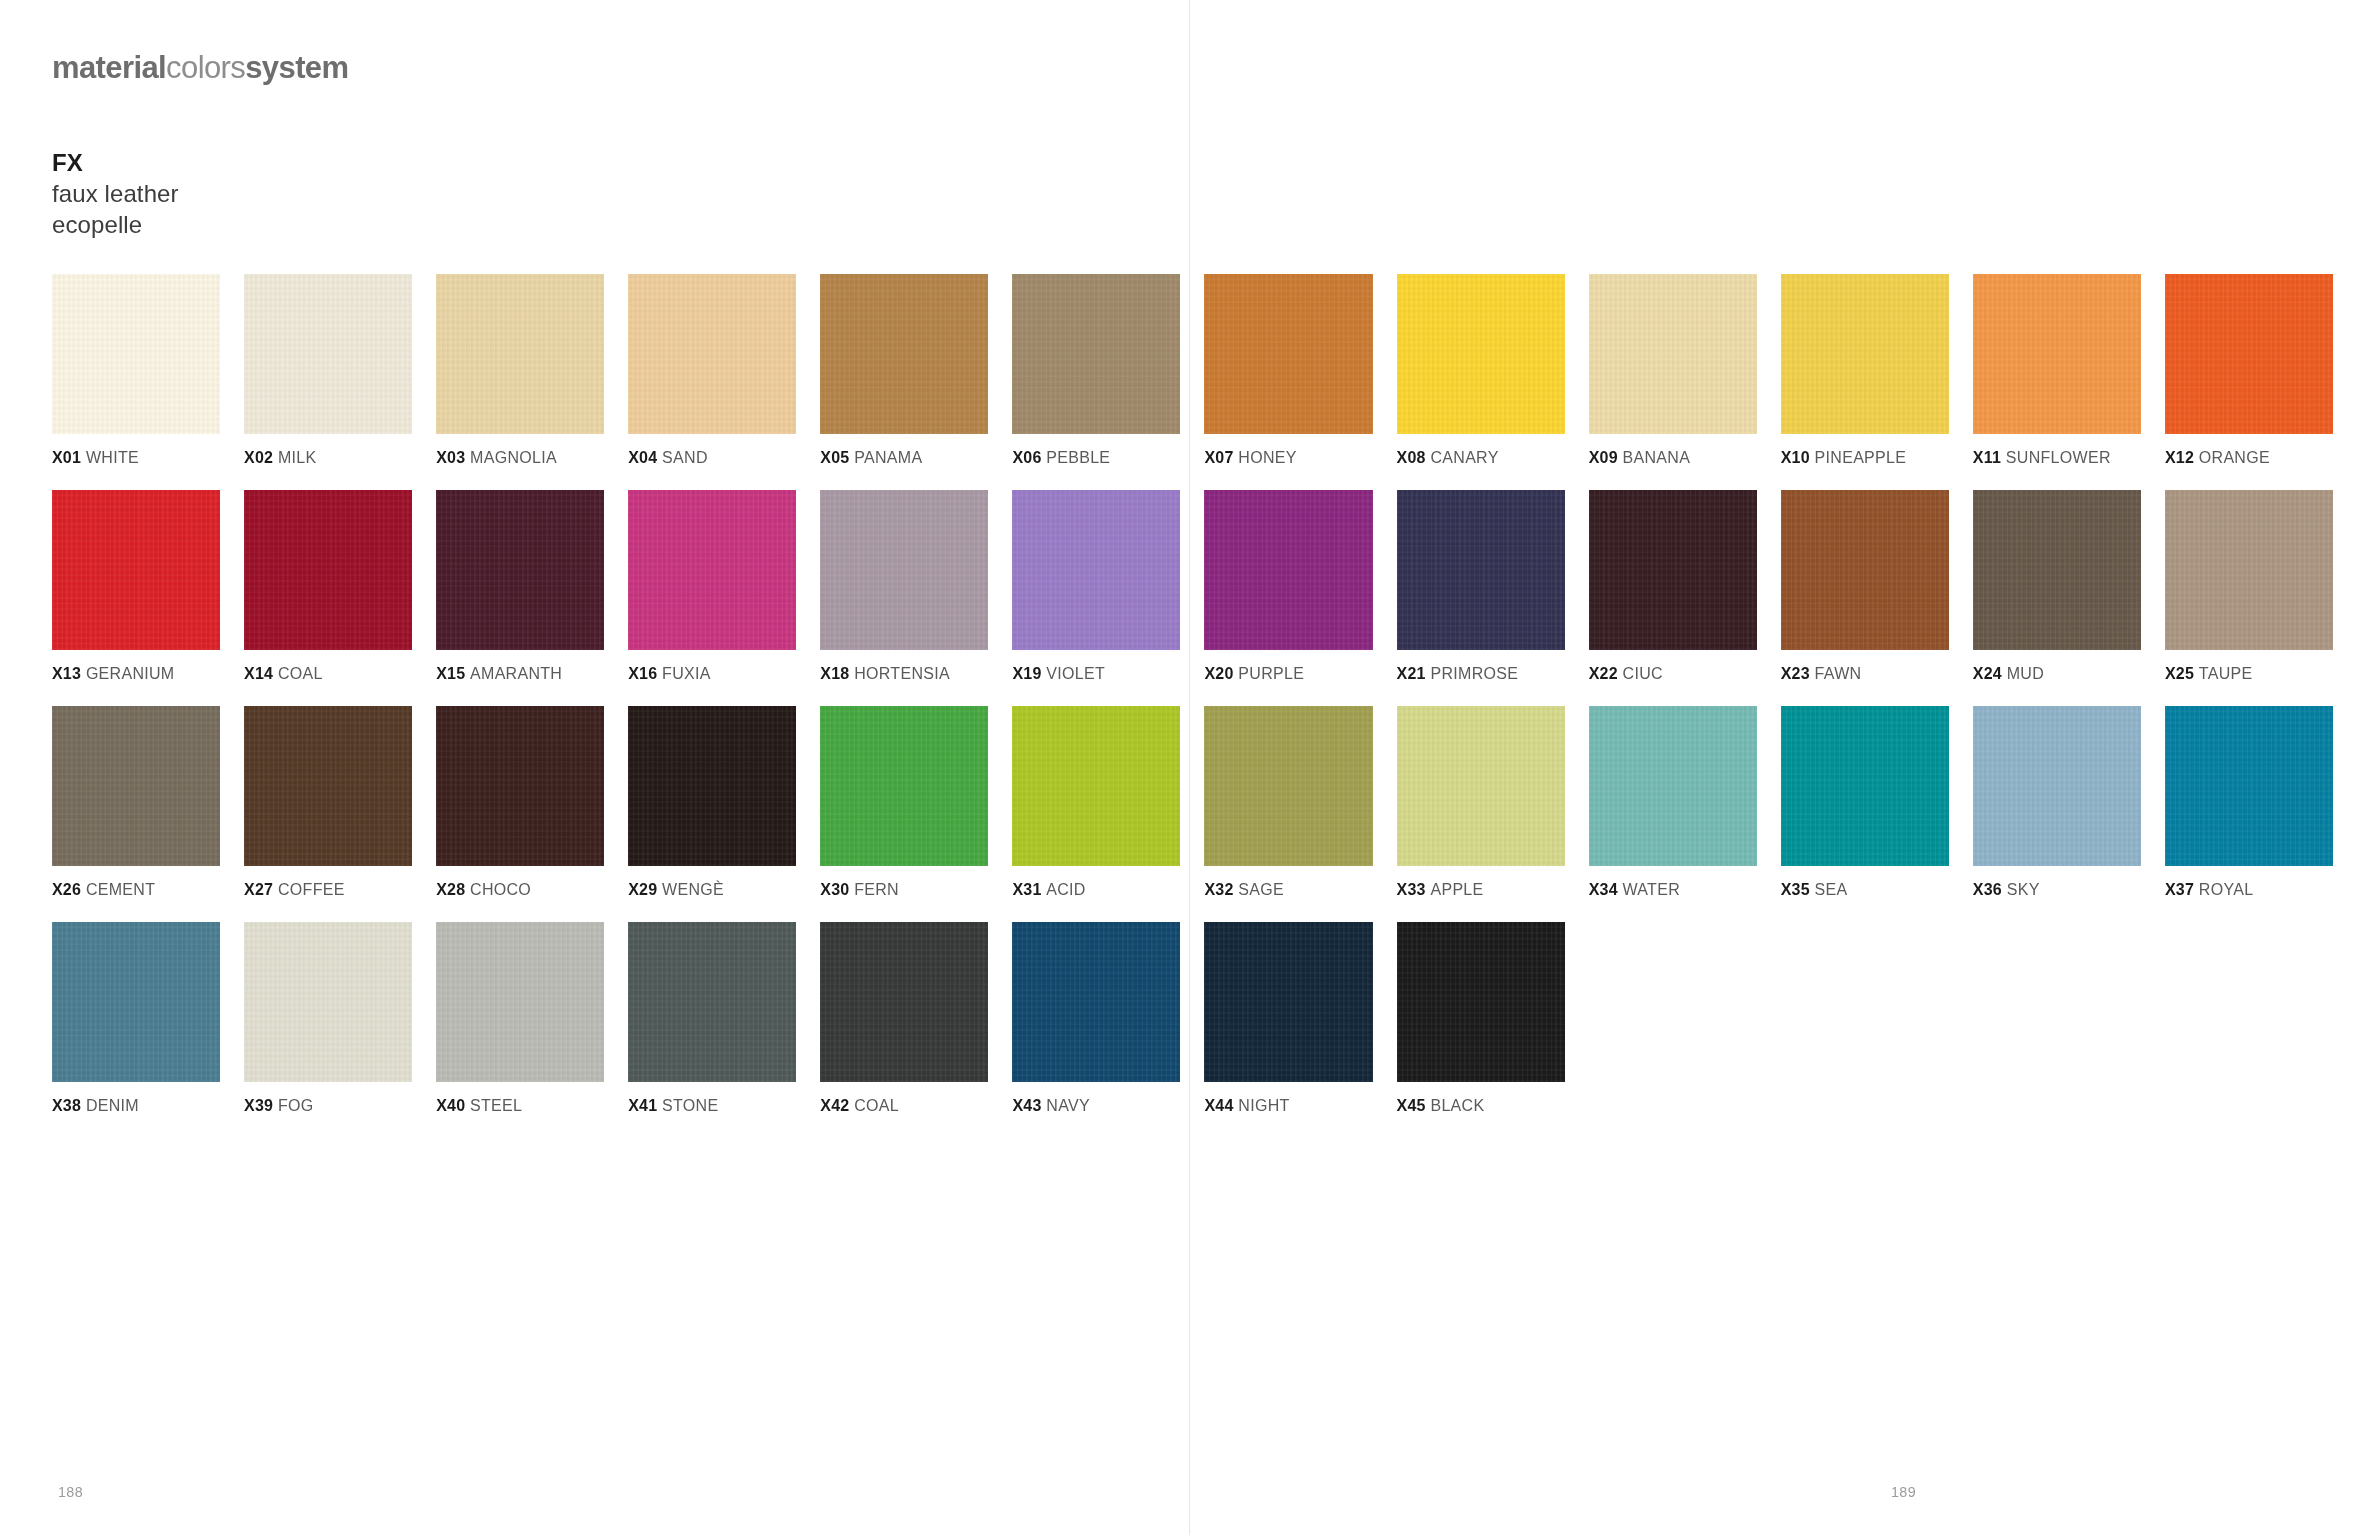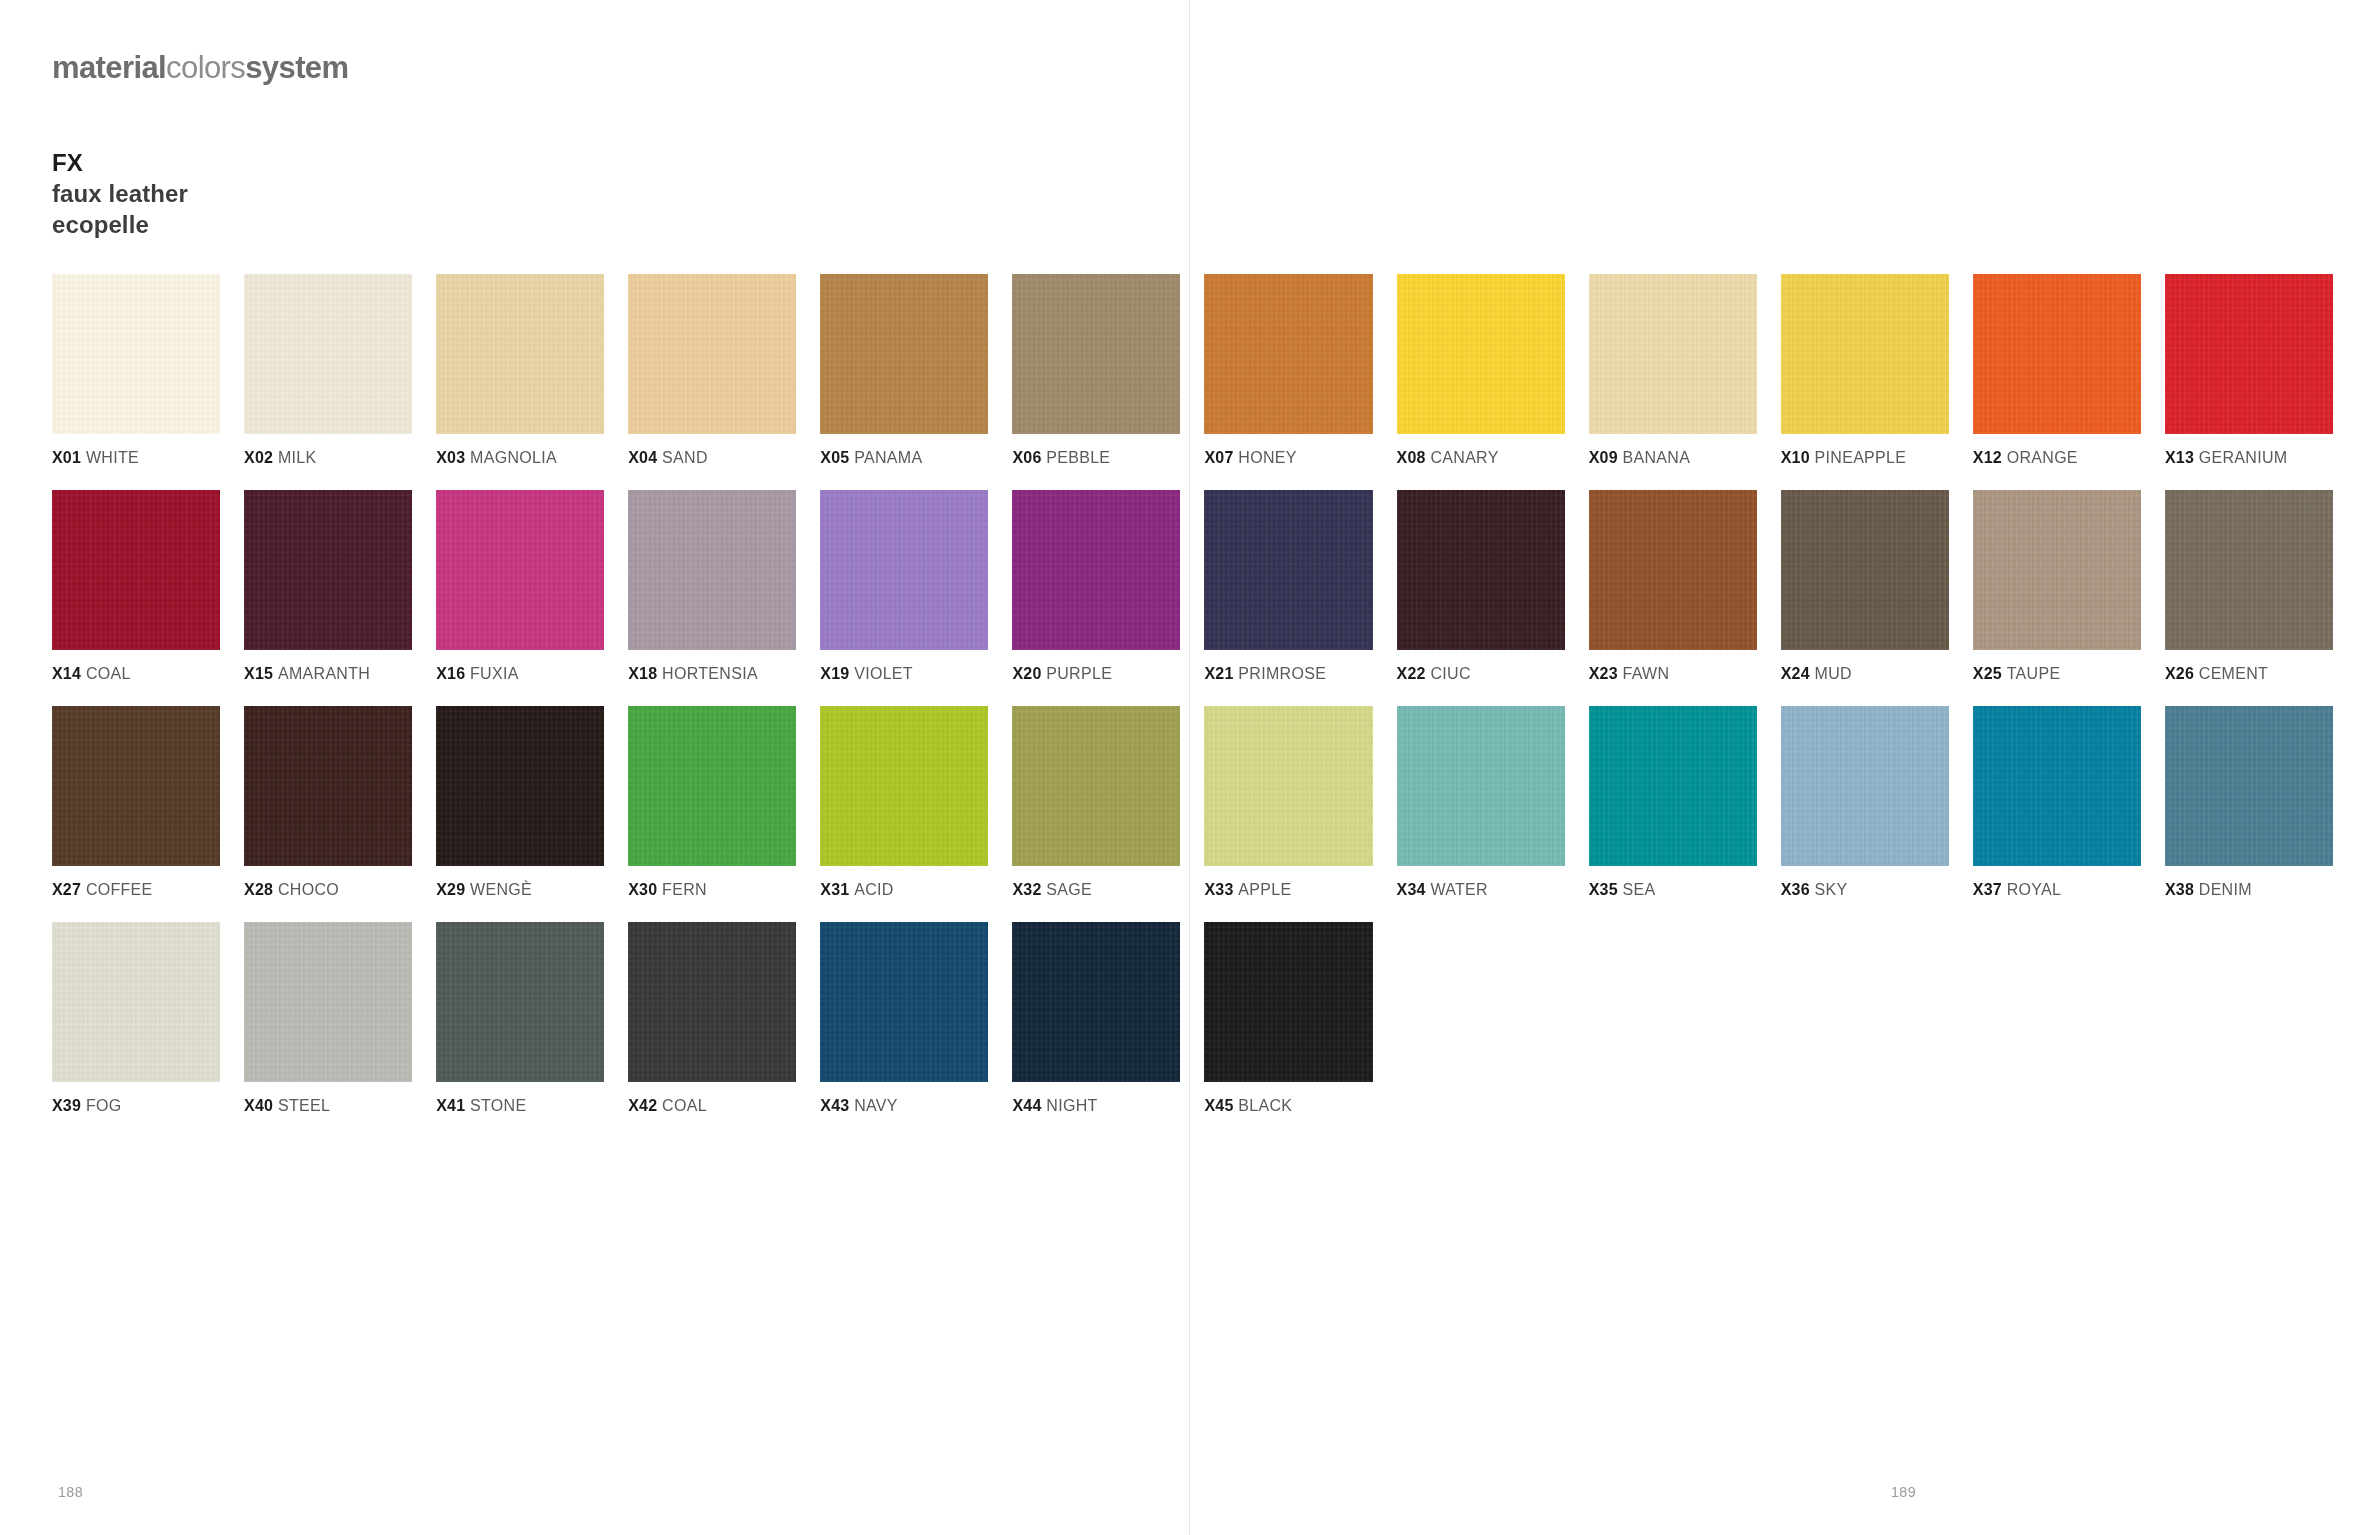--- a/index.html
+++ b/index.html
@@ -51,21 +51,21 @@
   }
   .material-code {
     font-size: 24px;
     font-weight: bold;
     color: #1b1b1b;
     letter-spacing: 0.2px;
   }
   .material-name-en,
   .material-name-it {
     font-size: 24px;
-    font-weight: bold;
+    font-weight: normal;
     color: #3d3d3d;
     letter-spacing: 0.1px;
   }
 
   
   .grid {
     position: absolute;
     left: 52px;
     top: 274px;
     width: 2281px;
@@ -189,20 +189,24 @@
       </div>
       <div class="swatch-cell">
         <div class="swatch-chip" style="background: rgb(238, 220, 170);"></div>
         <div class="swatch-label"><span class="swatch-code">X09</span><span class="swatch-name">BANANA</span></div>
       </div>
       <div class="swatch-cell">
         <div class="swatch-chip" style="background: rgb(242, 209, 76);"></div>
         <div class="swatch-label"><span class="swatch-code">X10</span><span class="swatch-name">PINEAPPLE</span></div>
       </div>
       <div class="swatch-cell">
+        <div class="swatch-chip" style="background: rgb(244, 152, 72);"></div>
+        <div class="swatch-label"><span class="swatch-code">X11</span><span class="swatch-name">SUNFLOWER</span></div>
+      </div>
+      <div class="swatch-cell">
         <div class="swatch-chip" style="background: rgb(238, 92, 33);"></div>
         <div class="swatch-label"><span class="swatch-code">X12</span><span class="swatch-name">ORANGE</span></div>
       </div>
       <div class="swatch-cell">
         <div class="swatch-chip" style="background: rgb(220, 33, 40);"></div>
         <div class="swatch-label"><span class="swatch-code">X13</span><span class="swatch-name">GERANIUM</span></div>
       </div>
       <div class="swatch-cell">
         <div class="swatch-chip" style="background: rgb(156, 16, 41);"></div>
         <div class="swatch-label"><span class="swatch-code">X14</span><span class="swatch-name">COAL</span></div>

